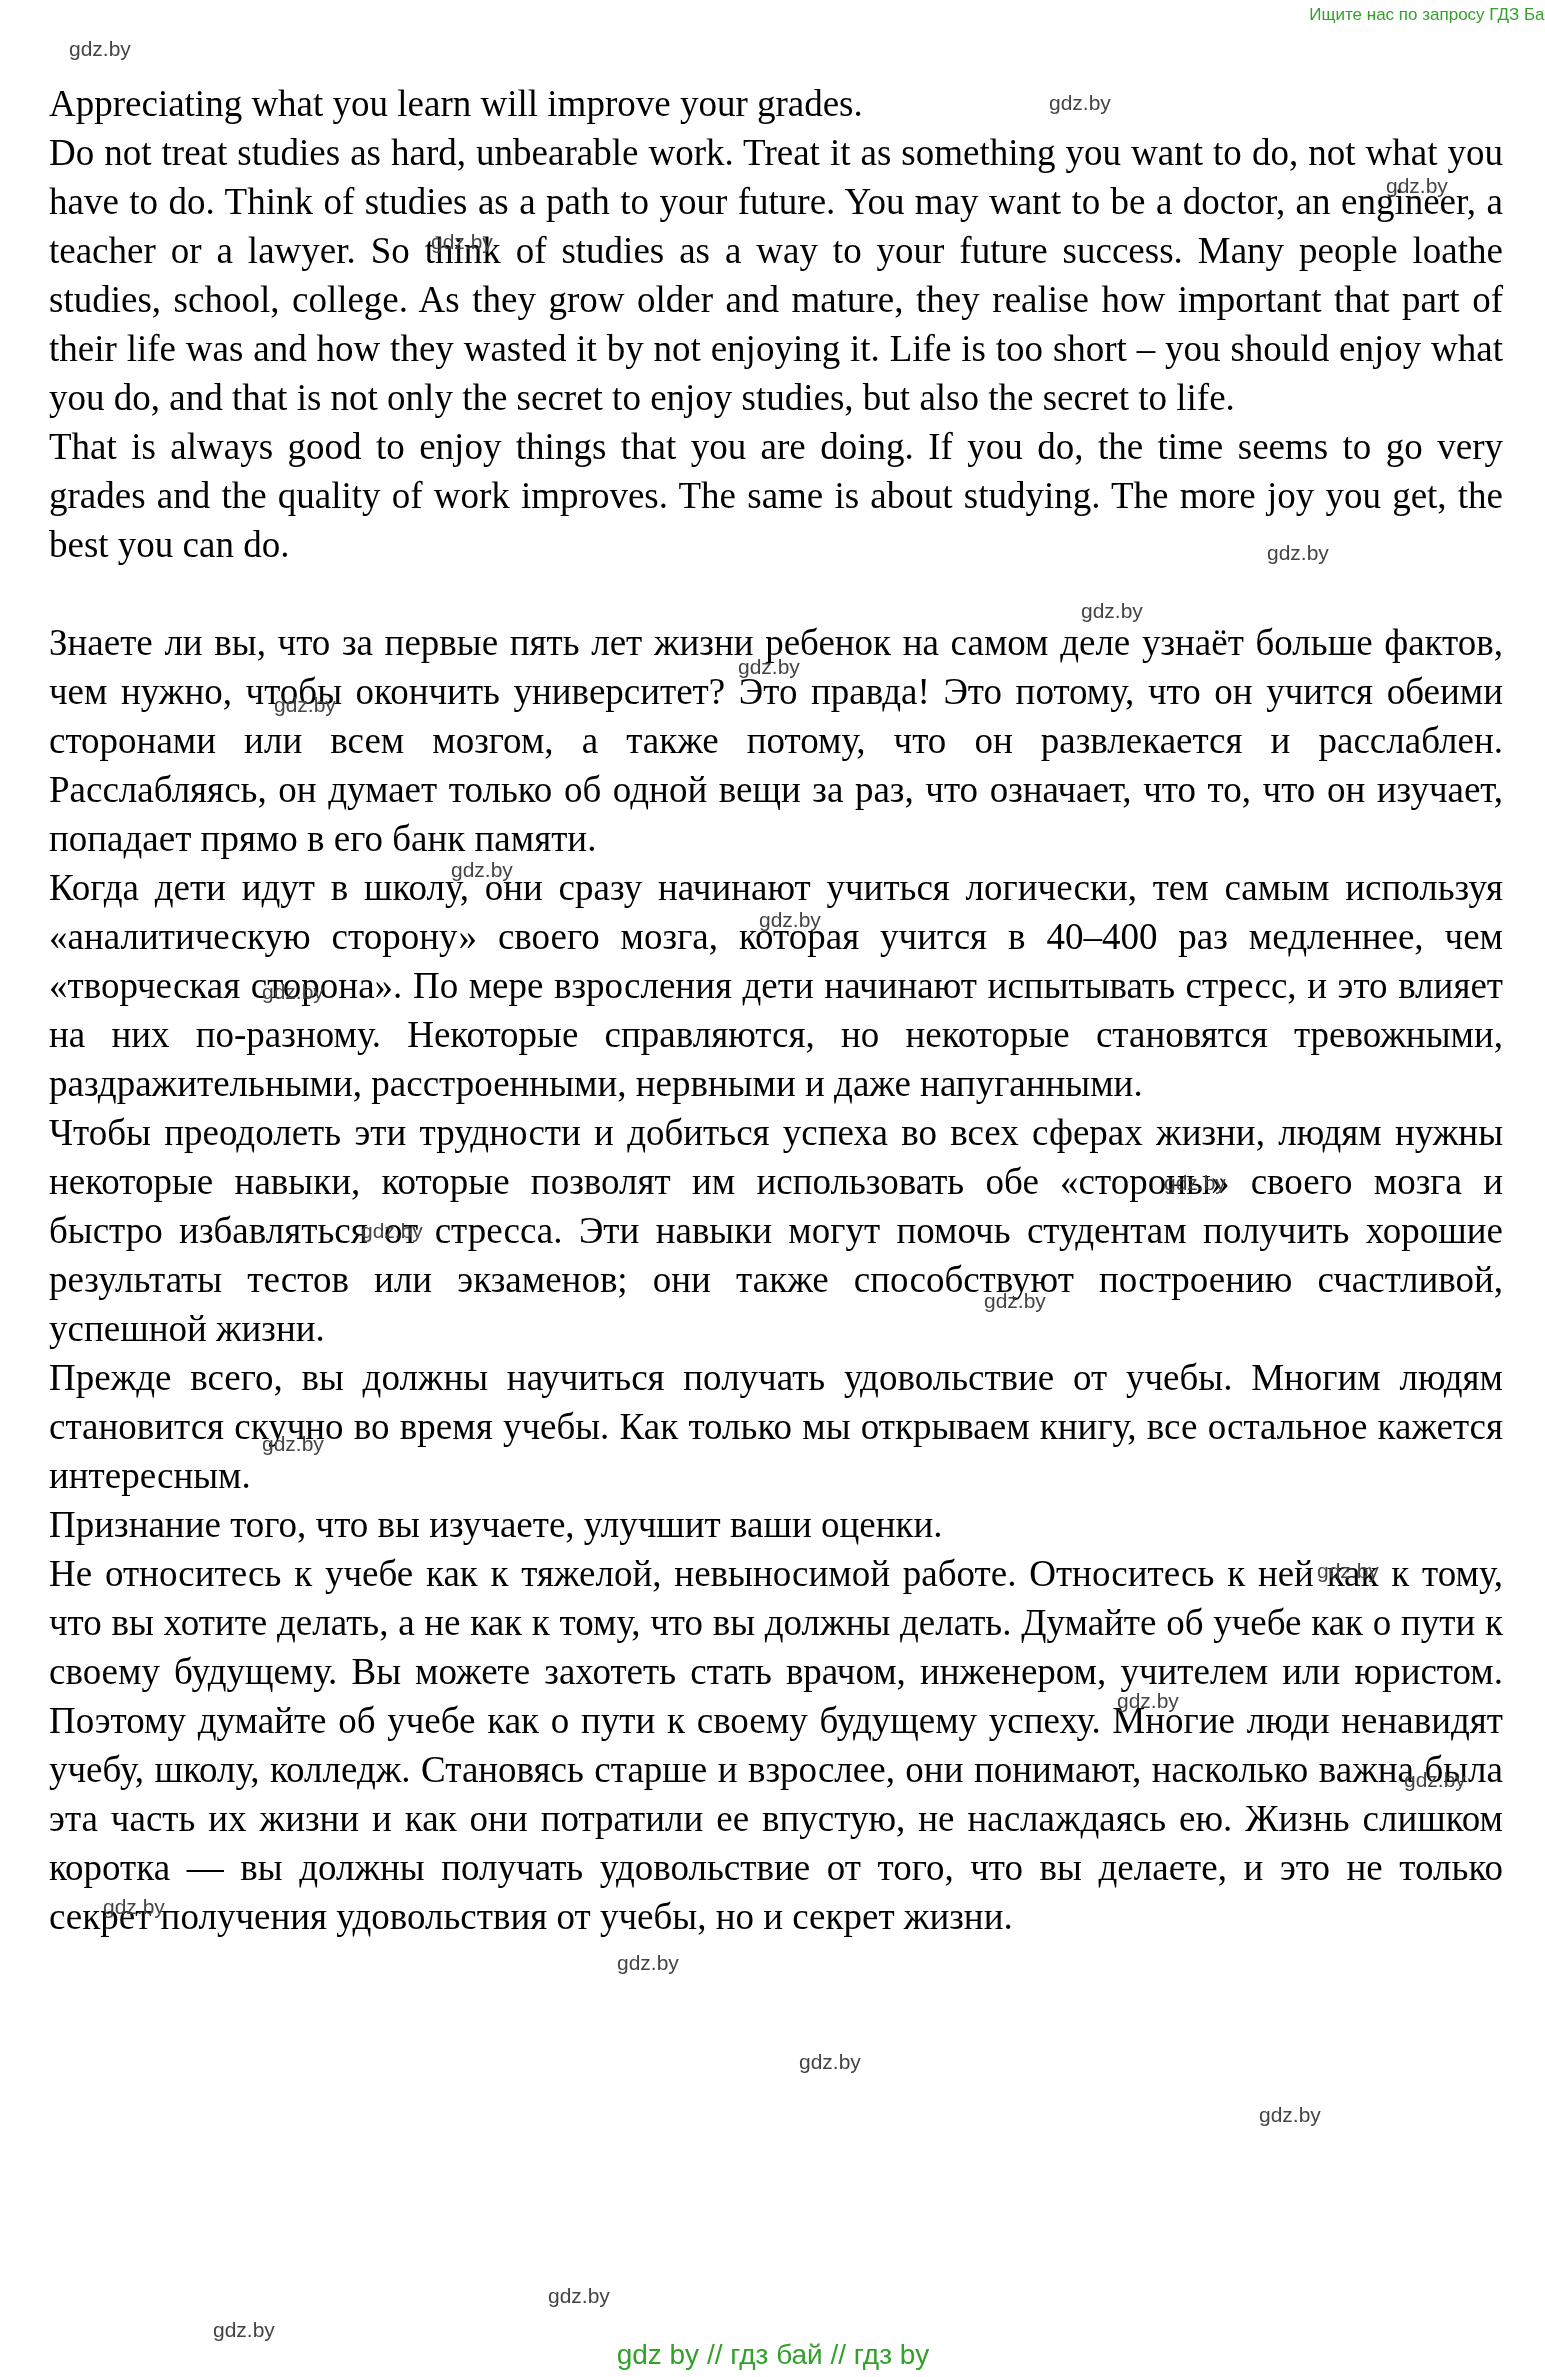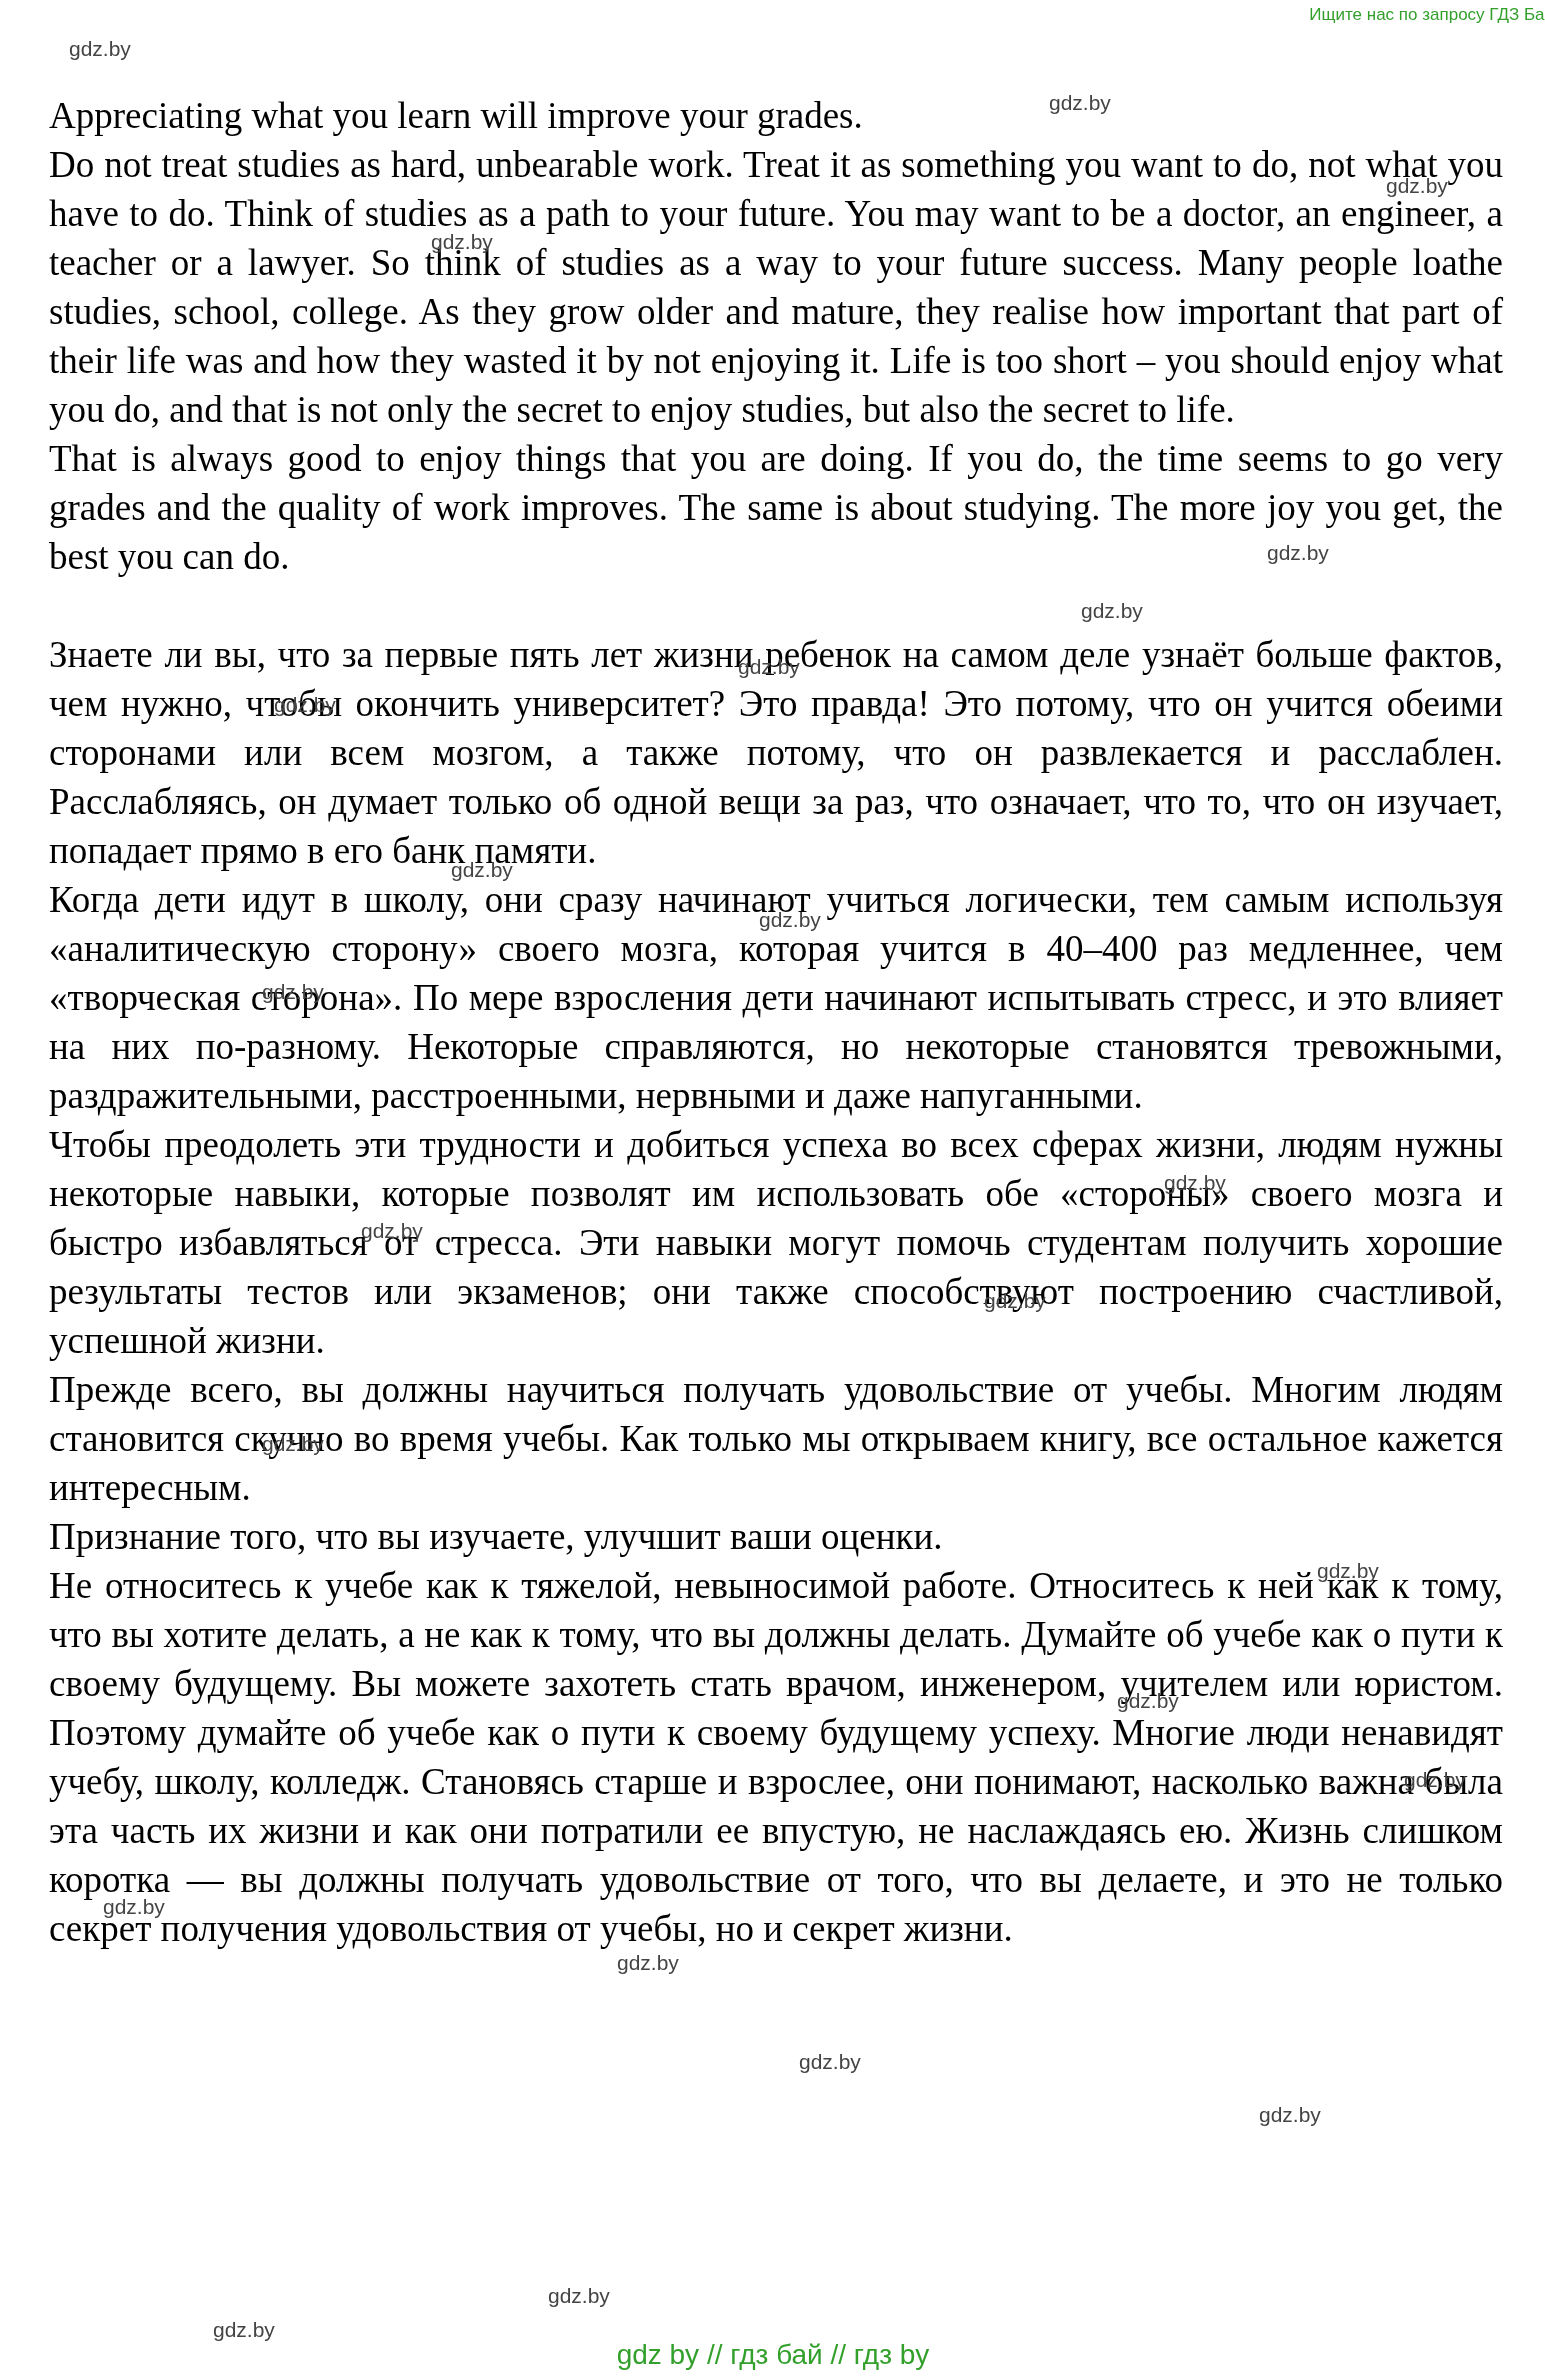--- a/index.html
+++ b/index.html
@@ -28,21 +28,20 @@
   }
   .content {
     position: absolute;
     top: 79px;
     left: 49px;
     right: 43px;
     font-size: 37px;
     line-height: 49px;
     text-align: justify;
     color: #000000;
-    margin-top: 12px;
   }
   .content p { margin: 0; }
   .content p.gap-before { margin-top: 49px; }
   .wm-layer {
     position: absolute;
     left: 0; top: 0; right: 0; bottom: 0;
     pointer-events: none;
     padding-left: 8px;
   }
   .wm {

